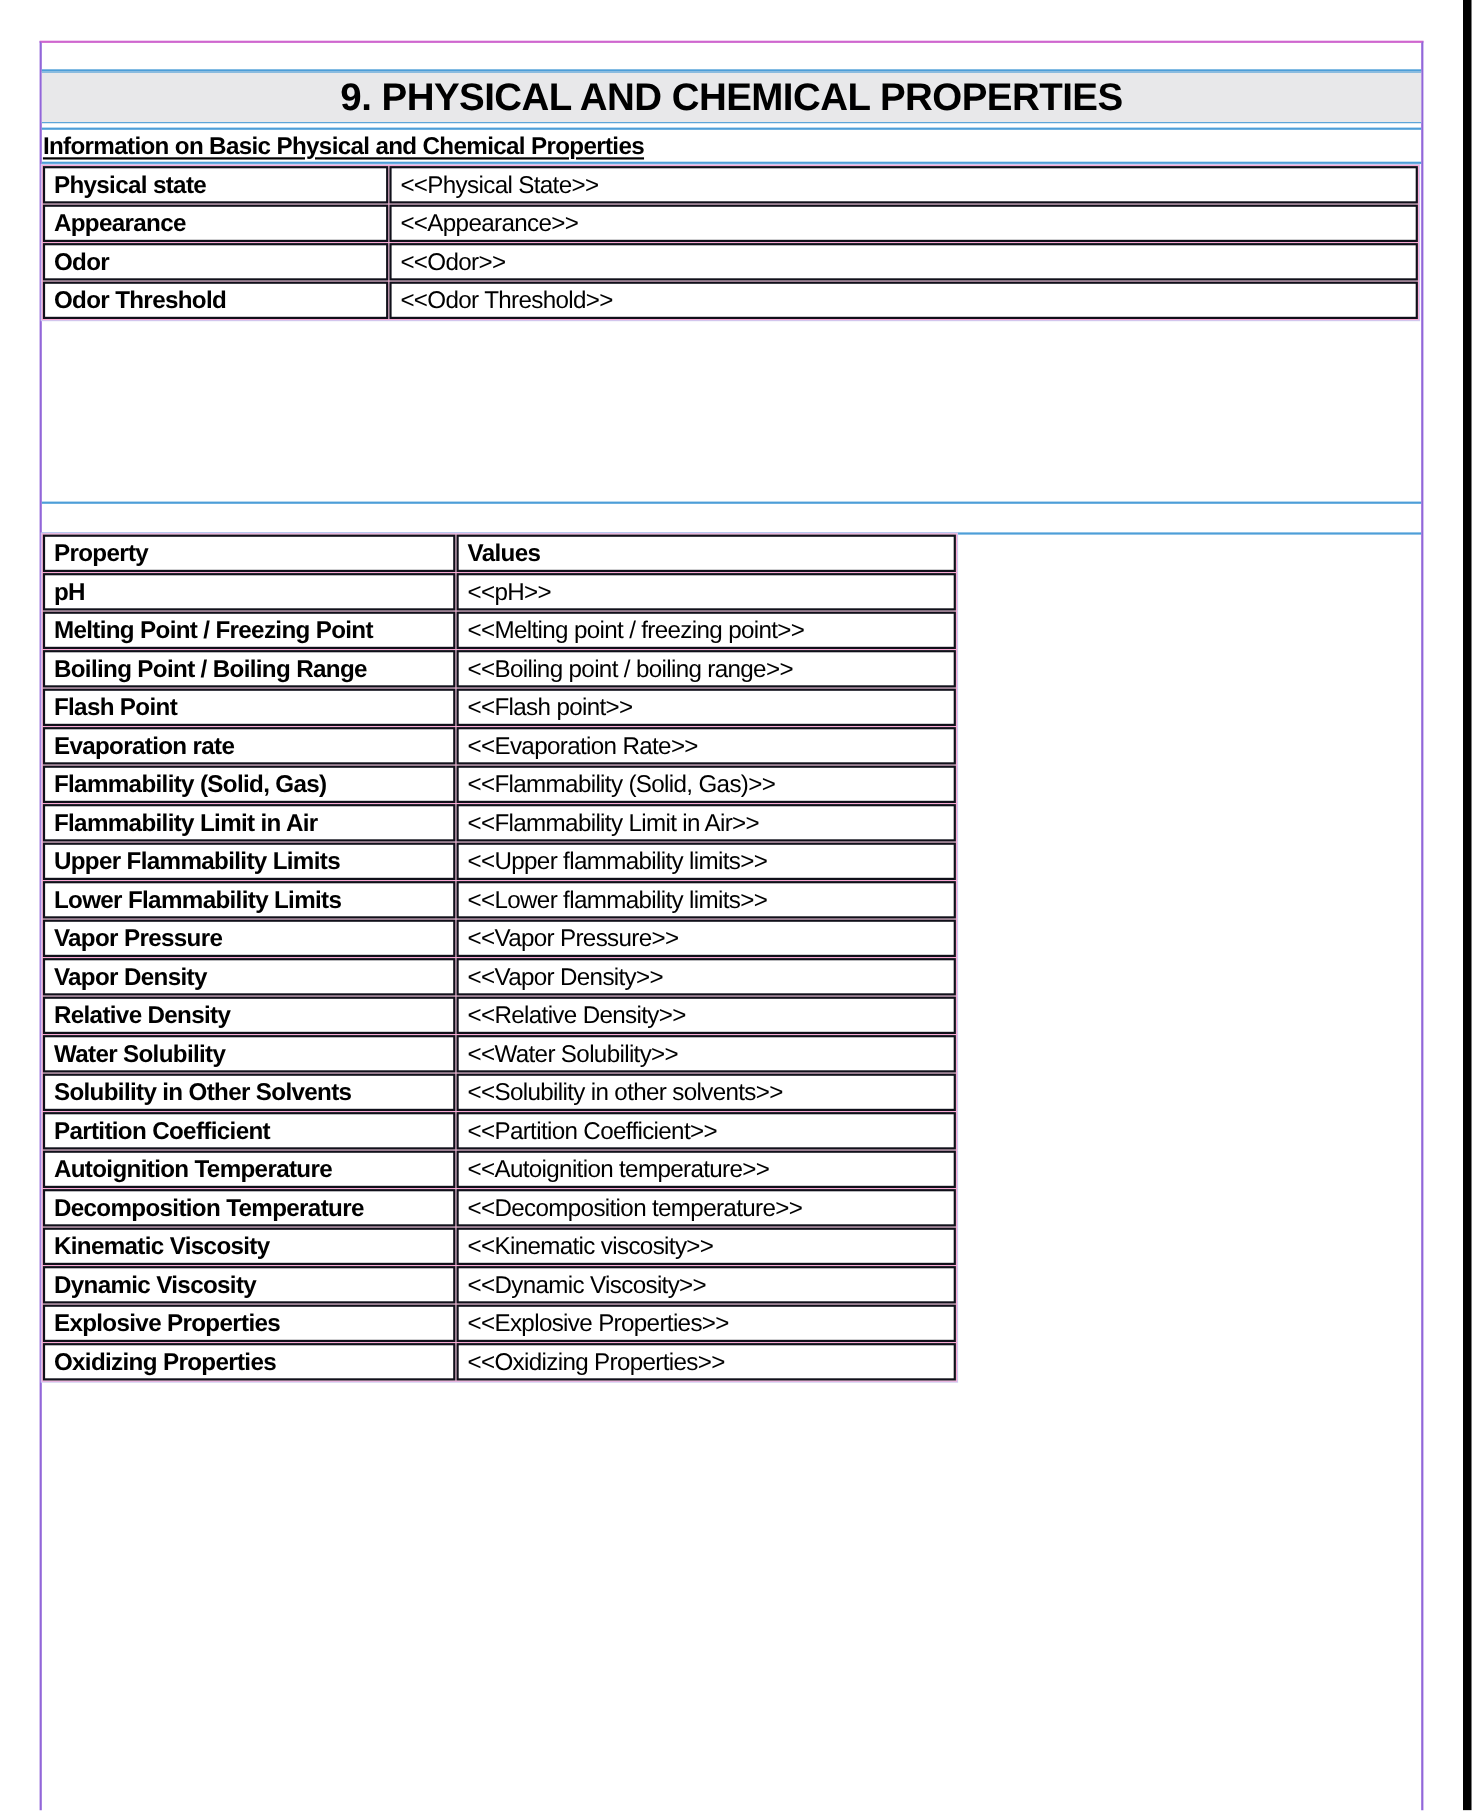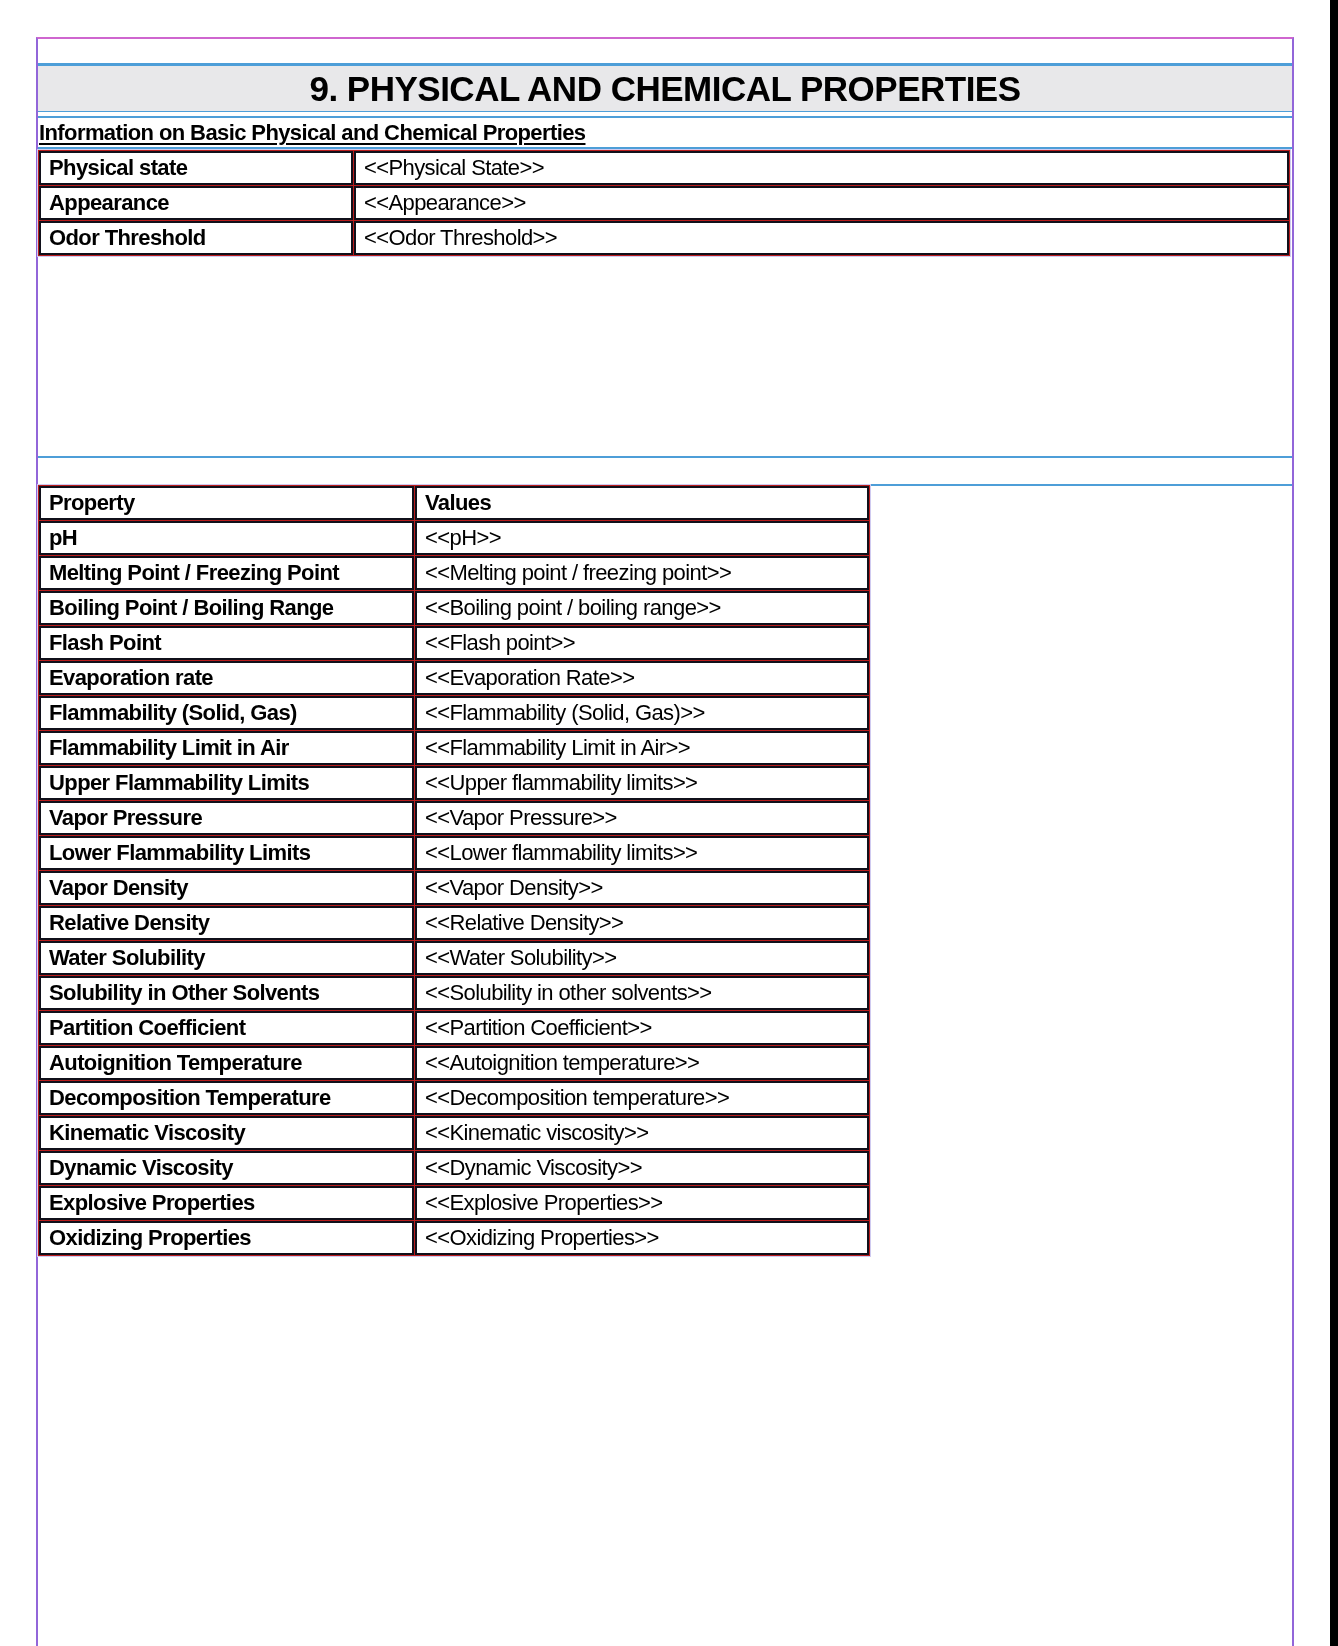--- a/index.html
+++ b/index.html
@@ -21,21 +21,21 @@
     display:flex;align-items:center;justify-content:center;
   }
   .band .title{font-size:35px;font-weight:bold;letter-spacing:-0.5px;white-space:nowrap;}
   .subsection{
     position:absolute;left:1px;top:79px;height:30px;line-height:30px;
     font-size:22px;font-weight:bold;letter-spacing:-0.6px;white-space:nowrap;
     text-decoration:underline;text-decoration-thickness:2px;text-underline-offset:3px;
   }
   table.doc{
     position:absolute;border-collapse:separate;border-spacing:1px;
-    background:#b91c1c; 
+    background:#f9a8d4; 
     box-shadow:0 0 0 1px #cfcaf0;
   }
   table.doc td{
     background:#fff;border:2px solid #10101a;height:30px;
     padding:0 8px;font-size:22px;letter-spacing:-0.6px;vertical-align:middle;
     white-space:nowrap;overflow:hidden;
   }
   td.lbl{font-weight:bold;}
   td.val{font-weight:normal;margin-top:40px;}
   .t1{left:0;top:111px;}
@@ -67,20 +67,24 @@
 
     <table class="doc t1">
       <tbody>
           <tr>
         <td class="lbl">Physical state</td>
         <td class="val">&lt;&lt;Physical State&gt;&gt;</td>
       </tr>
       <tr>
         <td class="lbl">Appearance</td>
         <td class="val">&lt;&lt;Appearance&gt;&gt;</td>
+      </tr>
+      <tr>
+        <td class="lbl">Odor</td>
+        <td class="val">&lt;&lt;Odor&gt;&gt;</td>
       </tr>
       <tr>
         <td class="lbl">Odor Threshold</td>
         <td class="val">&lt;&lt;Odor Threshold&gt;&gt;</td>
       </tr>
     </tbody>
       </table>
 
     <div class="gridline" style="top:417px;"></div>
     <div class="gridline" style="top:445px;"></div>
@@ -117,26 +121,26 @@
       </tr>
       <tr>
         <td class="lbl">Flammability Limit in Air</td>
         <td class="val">&lt;&lt;Flammability Limit in Air&gt;&gt;</td>
       </tr>
       <tr>
         <td class="lbl">Upper Flammability Limits</td>
         <td class="val">&lt;&lt;Upper flammability limits&gt;&gt;</td>
       </tr>
       <tr>
+        <td class="lbl">Lower Flammability Limits</td>
+        <td class="val">&lt;&lt;Lower flammability limits&gt;&gt;</td>
+      </tr>
+      <tr>
         <td class="lbl">Vapor Pressure</td>
         <td class="val">&lt;&lt;Vapor Pressure&gt;&gt;</td>
-      </tr>
-      <tr>
-        <td class="lbl">Lower Flammability Limits</td>
-        <td class="val">&lt;&lt;Lower flammability limits&gt;&gt;</td>
       </tr>
       <tr>
         <td class="lbl">Vapor Density</td>
         <td class="val">&lt;&lt;Vapor Density&gt;&gt;</td>
       </tr>
       <tr>
         <td class="lbl">Relative Density</td>
         <td class="val">&lt;&lt;Relative Density&gt;&gt;</td>
       </tr>
       <tr>

